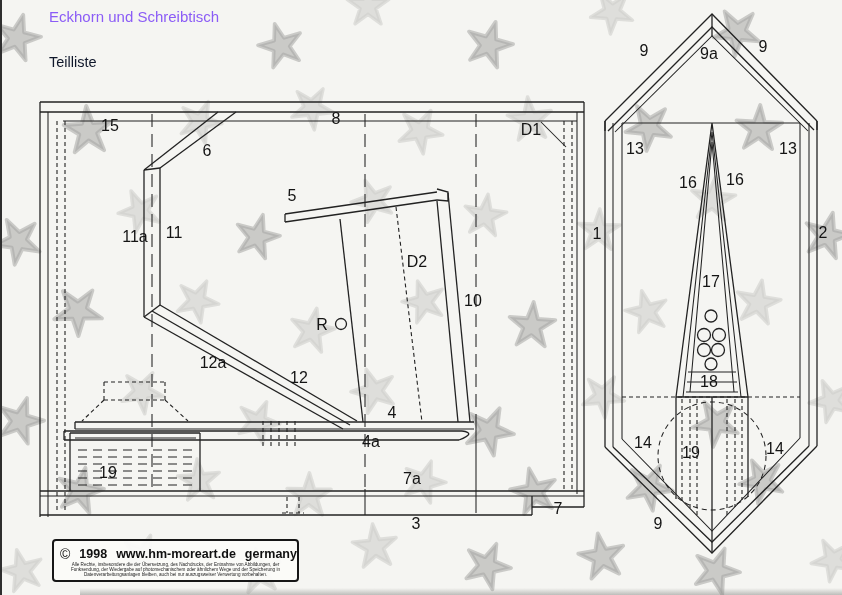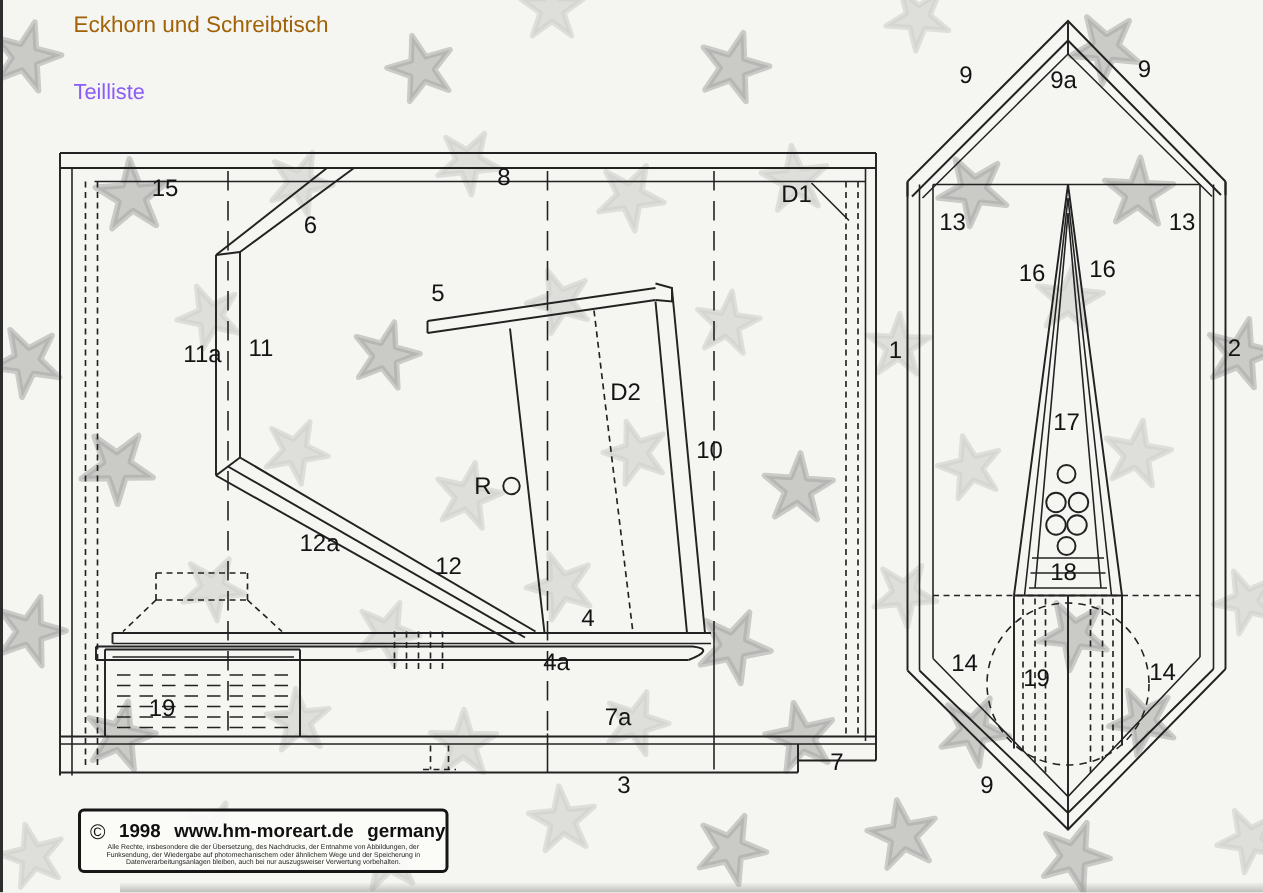--- a/index.html
+++ b/index.html
@@ -5,22 +5,22 @@
   html,body{margin:0;padding:0;background:#e8e8e6;}
   .page{
     position:relative;width:842px;height:595px;overflow:hidden;
     background:#f5f5f2;
     font-family:"Liberation Sans", sans-serif;
   }
   .page .edge-strip{position:absolute;left:0;top:0;width:2px;height:100%;background:#2e2e2e;}
   .page .bottom-shade{position:absolute;left:80px;right:0;bottom:0;height:7px;
     background:linear-gradient(rgba(0,0,0,0),rgba(120,120,116,0.45));}
   .layer{position:absolute;left:0;top:0;}
-  .title{position:absolute;left:49px;top:8px;font-size:15px;color:#a16207;}
-  .subtitle{position:absolute;left:49px;top:54px;font-size:14.5px;color:#8b5cf6;}
+  .title{position:absolute;left:49px;top:8px;font-size:15px;color:#8b5cf6;}
+  .subtitle{position:absolute;left:49px;top:54px;font-size:14.5px;color:#0f172a;}
 
   
   .s path,.s line{stroke:#222;fill:none;stroke-width:1.3;stroke-linecap:butt;}
   .s circle{stroke:#222;fill:none;stroke-width:1.3;}
   .s .thin{stroke-width:1.05;}
   .s .dash{stroke-dasharray:4 3;stroke-width:1.1;}
   .s .ddash{stroke-dasharray:9 6;stroke-width:1.15;}
   .s .ldash{stroke-dasharray:13 7;stroke-width:1.05;}
   .s .dcirc{stroke-dasharray:5 4;stroke-width:1.05;}
   .plabel{font-family:"Liberation Sans",sans-serif;font-size:16px;fill:#141414;}

